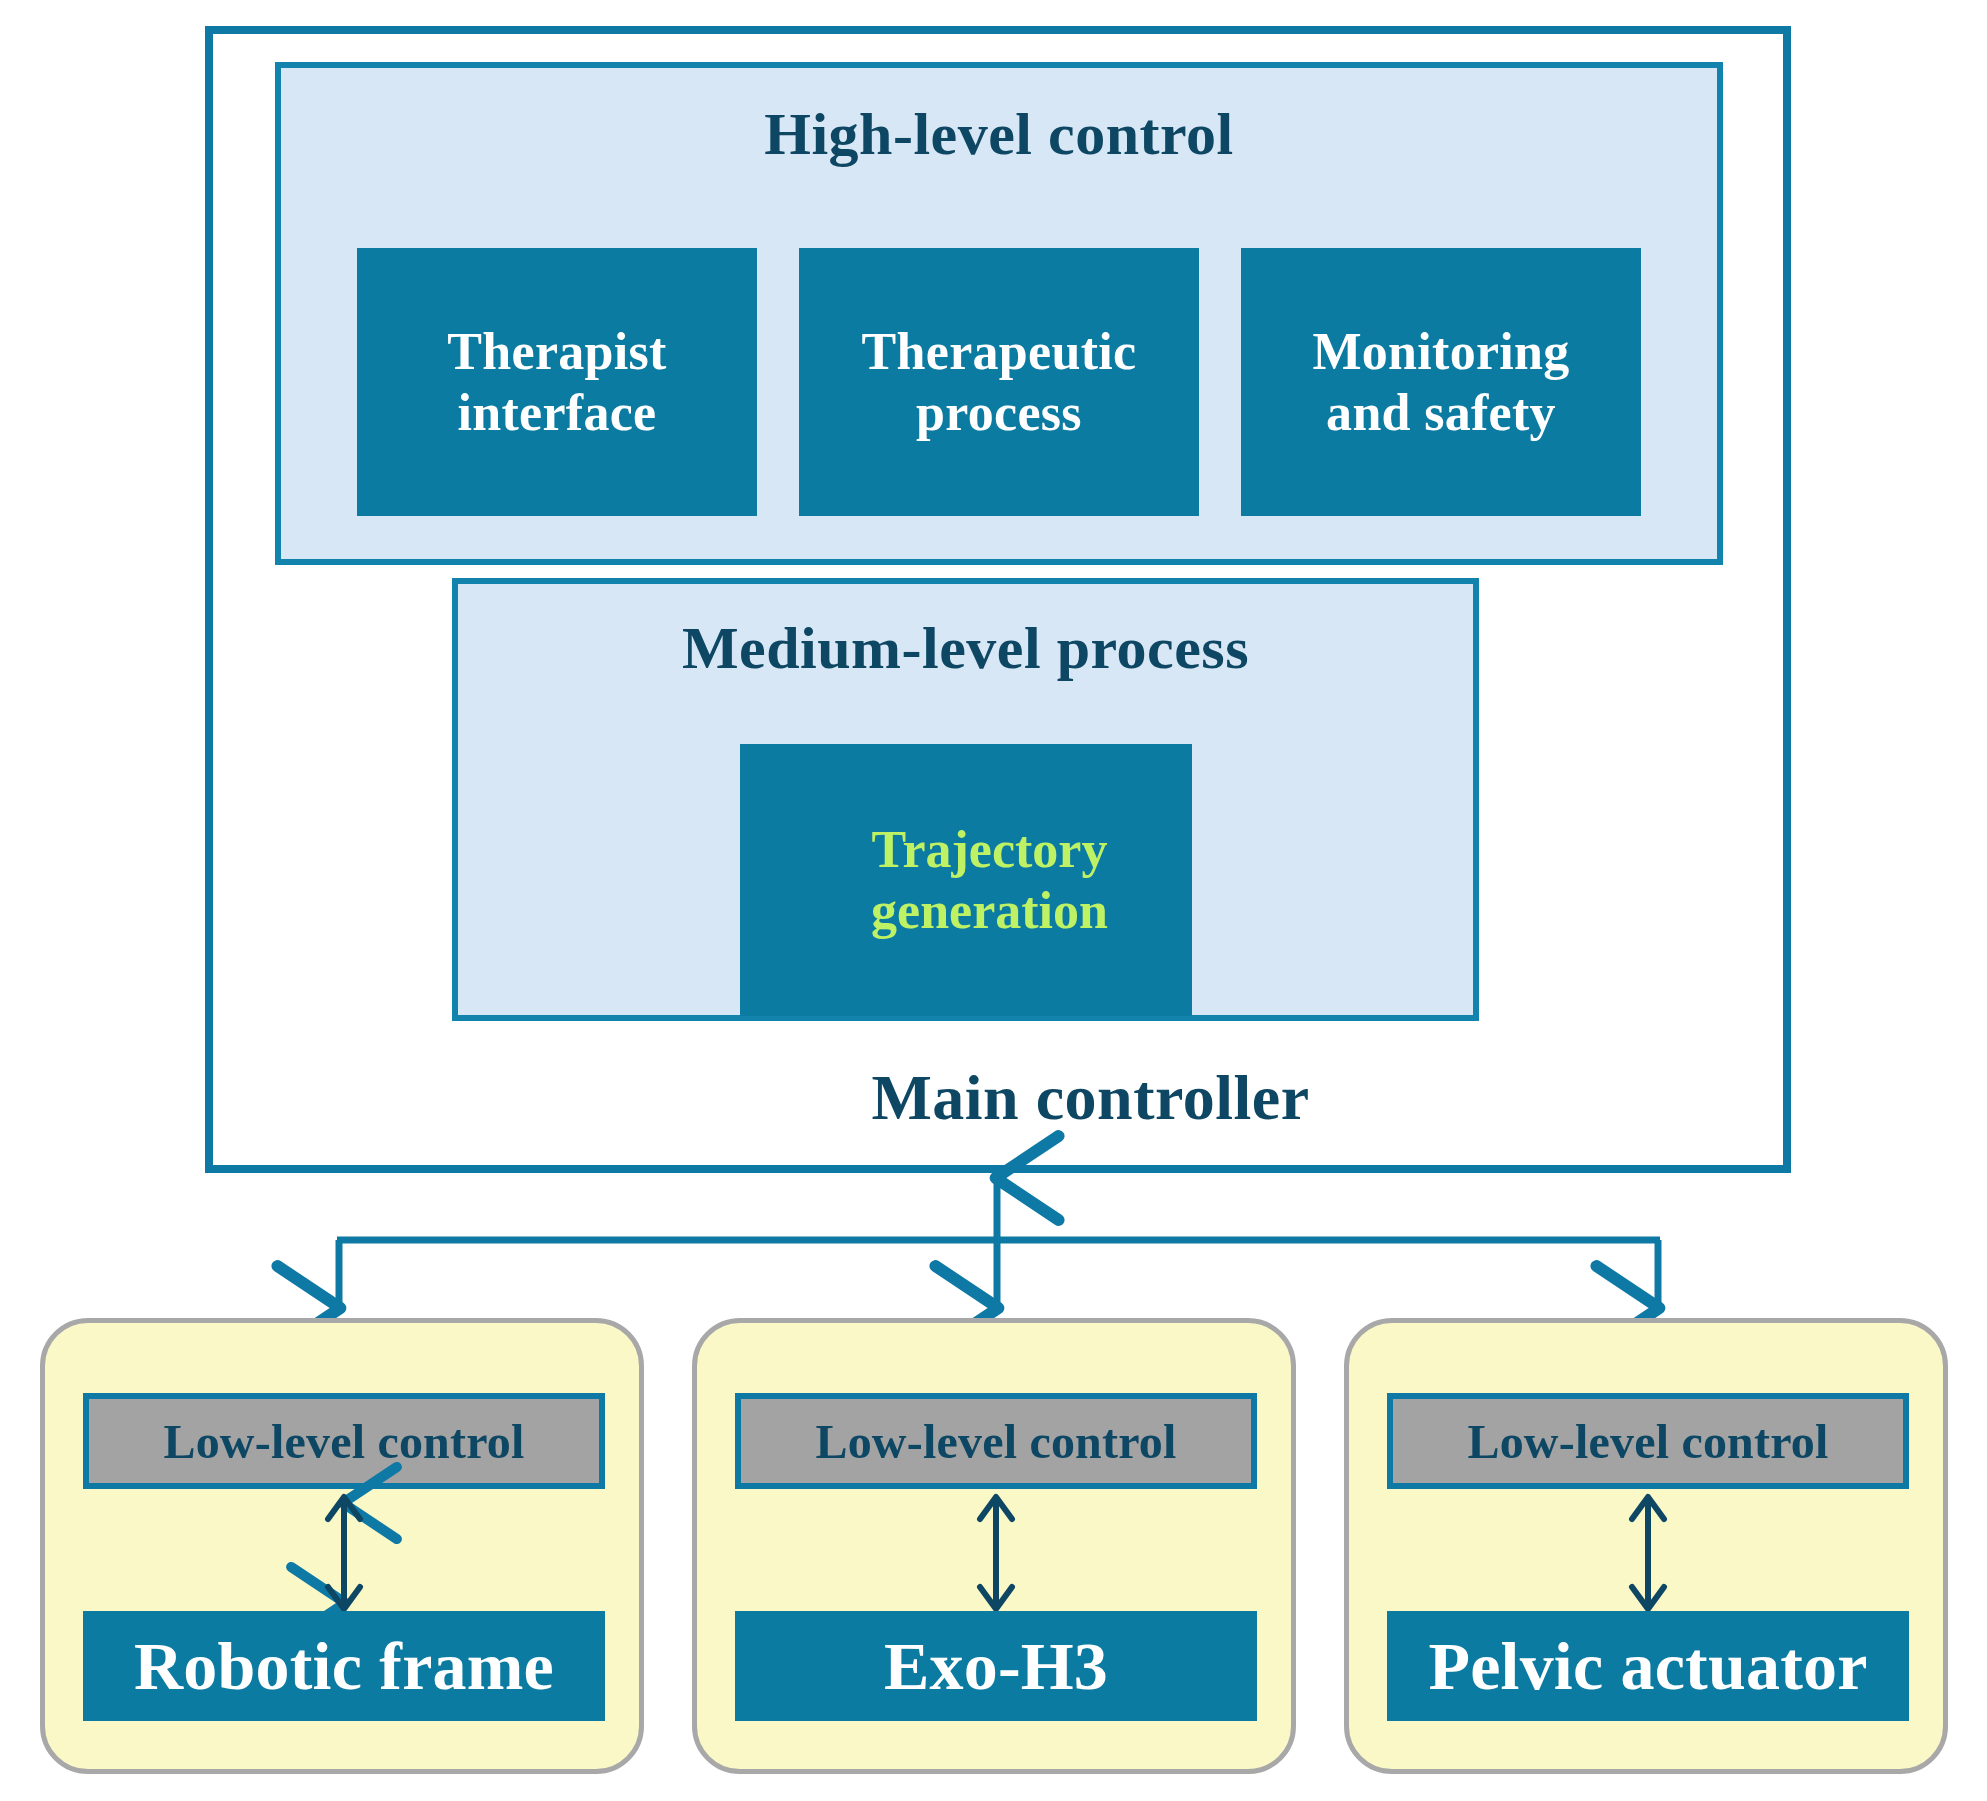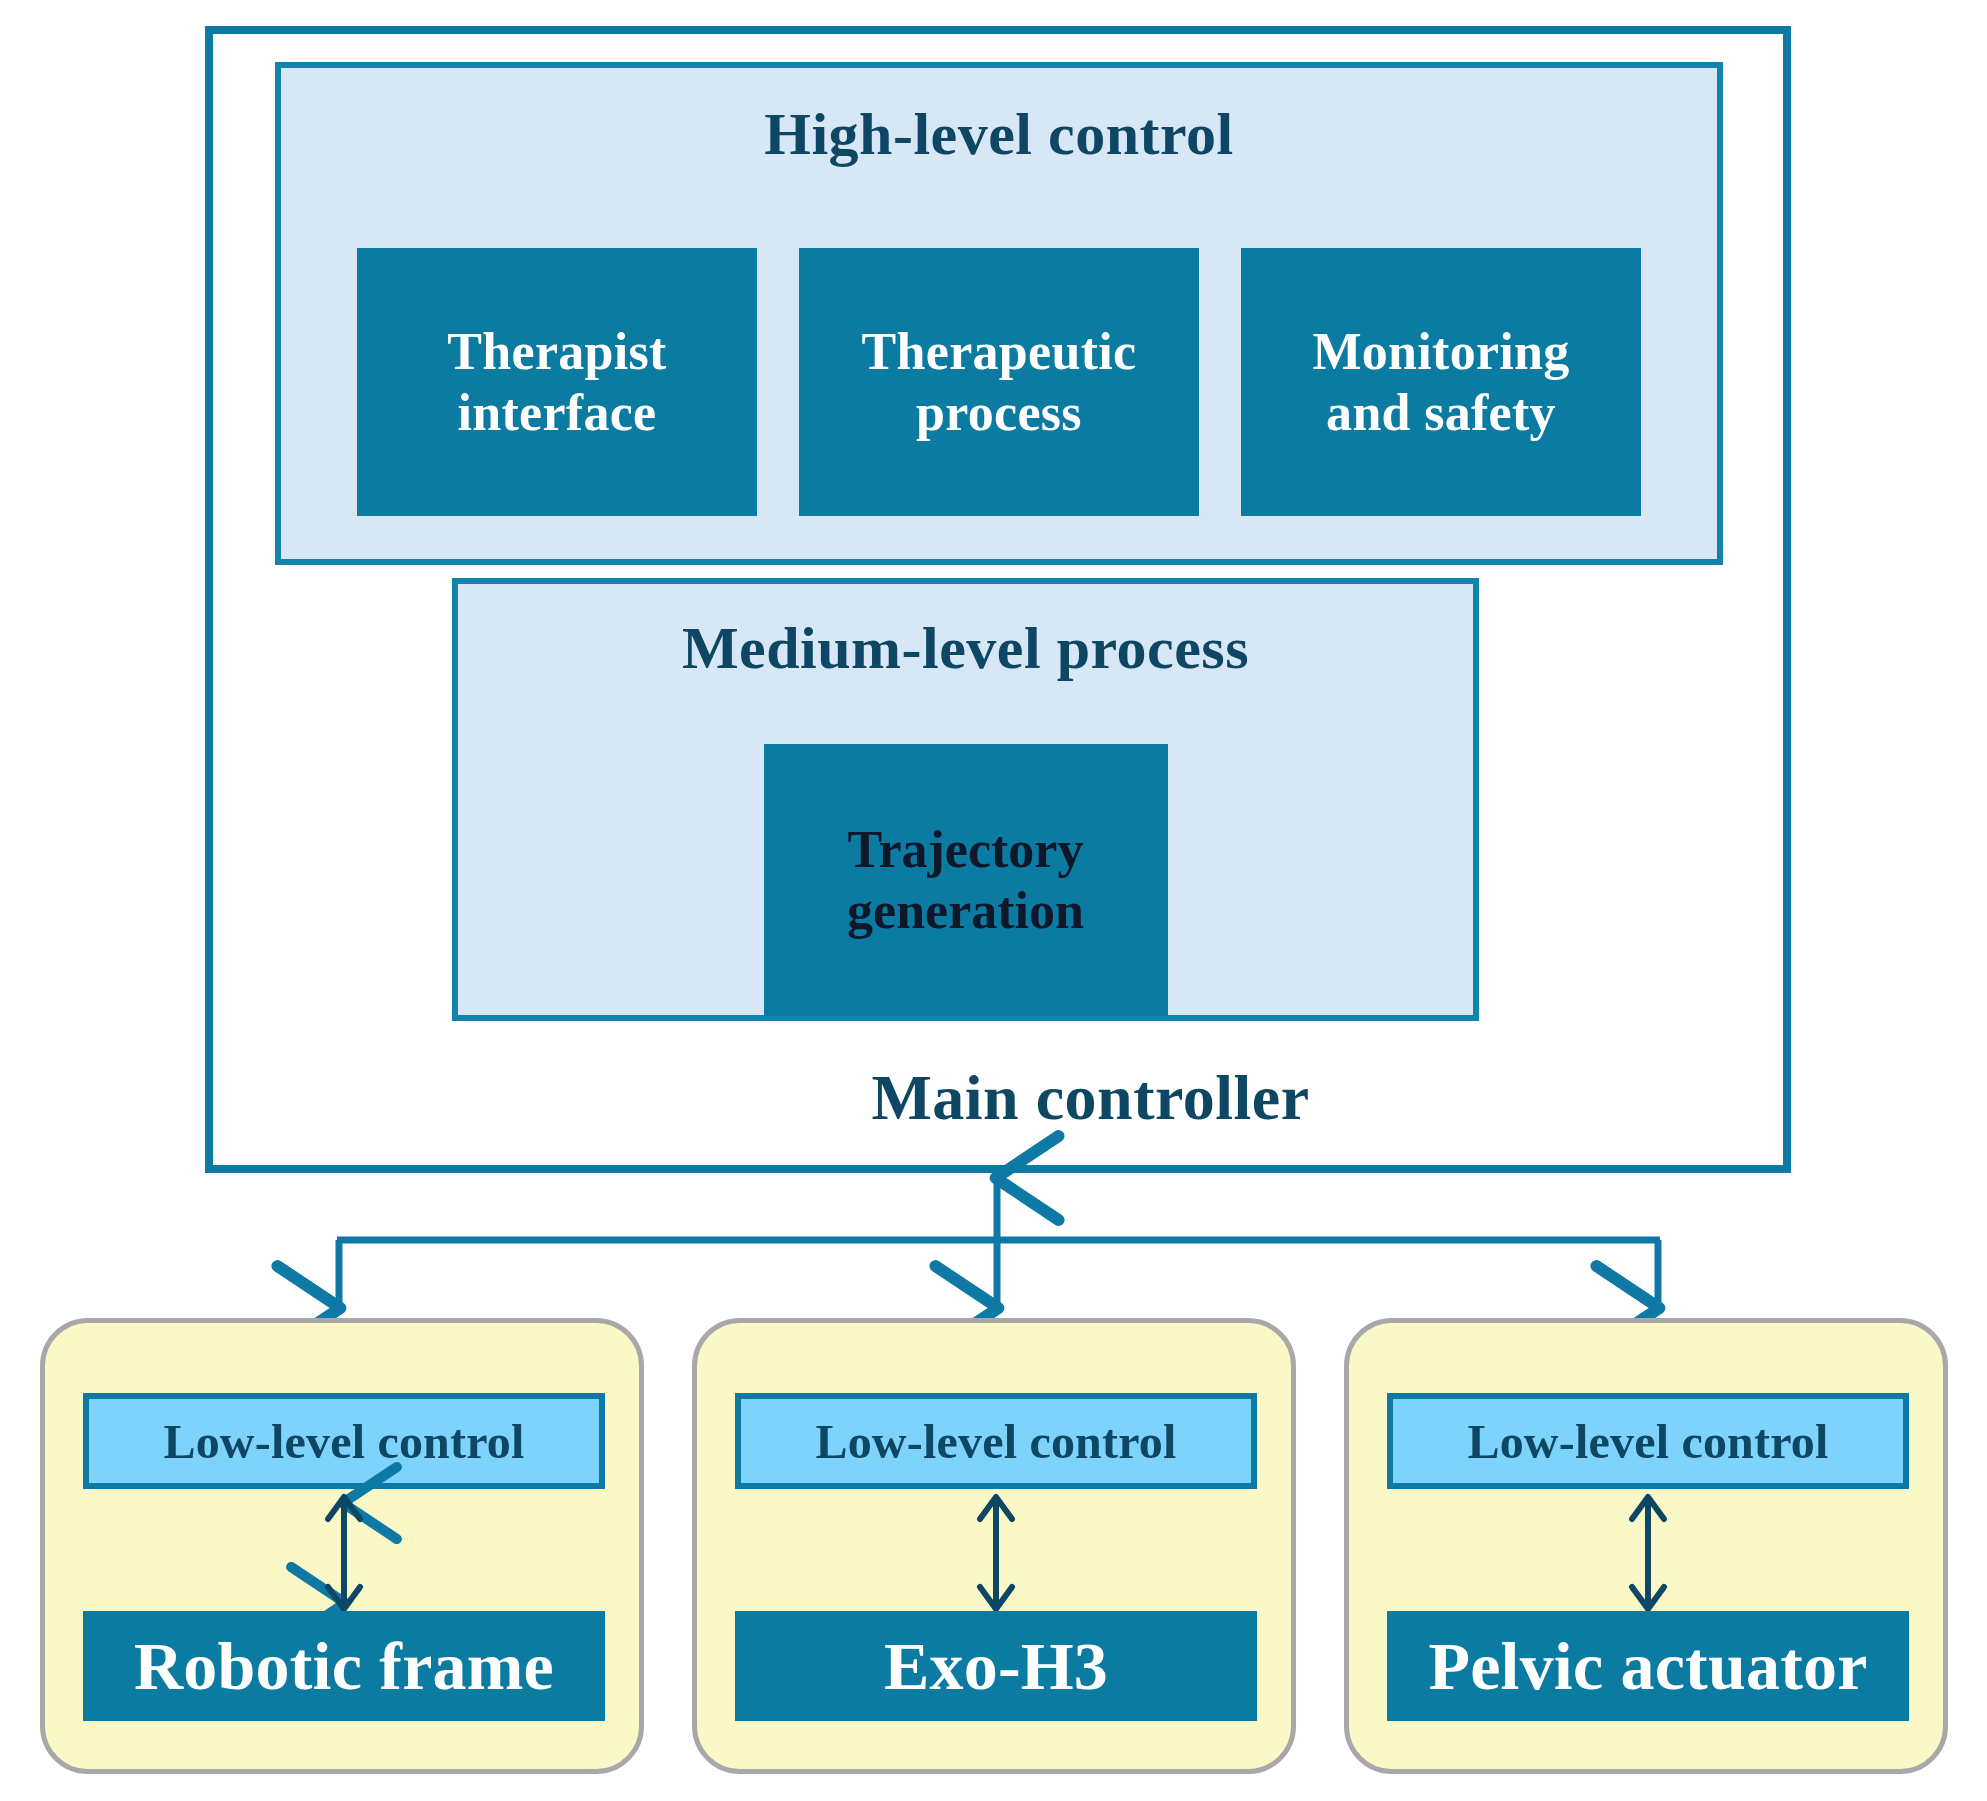--- a/index.html
+++ b/index.html
@@ -106,28 +106,29 @@
     left: 0;
     top: 160px;
     width: 100%;
     display: flex;
     justify-content: center;
   }
   .ml-box {
     width: 404px;
     height: 272px;
     background: #0C7BA1;
-    color: #0f172a;
+    color: #bef264;
     display: flex;
     align-items: center;
     justify-content: center;
     text-align: center;
     font-size: 52px;
     font-weight: bold;
     line-height: 1.18;
+    padding-left: 48px;
   }
 
   
   .connectors {
     position: absolute;
     left: 0;
     top: 0;
     width: 1987px;
     height: 1801px;
     pointer-events: none;
@@ -147,21 +148,21 @@
   .module-group.g1 { left: 40px; }
   .module-group.g2 { left: 692px; }
   .module-group.g3 { left: 1344px; }
 
   .low-level-box {
     position: absolute;
     left: 38px;
     top: 70px;
     width: 522px;
     height: 96px;
-    background: #7dd3fc;
+    background: #a3a3a3;
     border: 6px solid #0E79A5;
     box-sizing: border-box;
     display: flex;
     align-items: center;
     justify-content: center;
     font-size: 48px;
     font-weight: bold;
     color: #0E4763;
     letter-spacing: 0.2px;
   }

